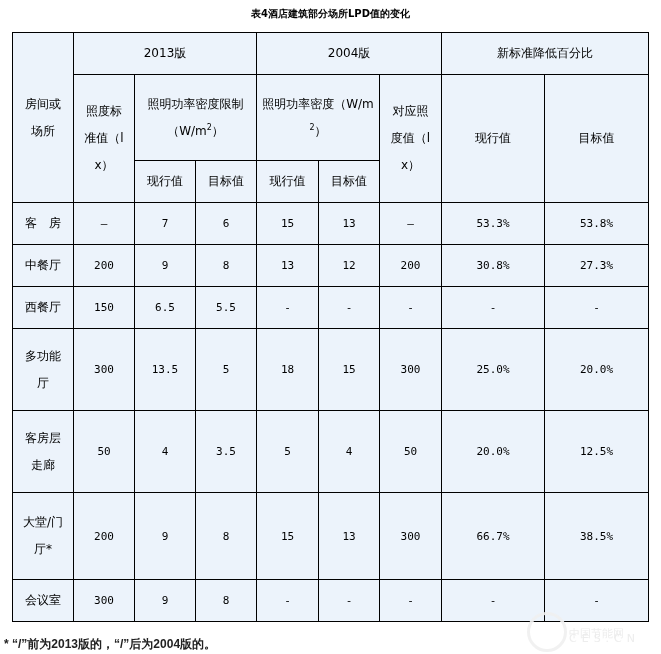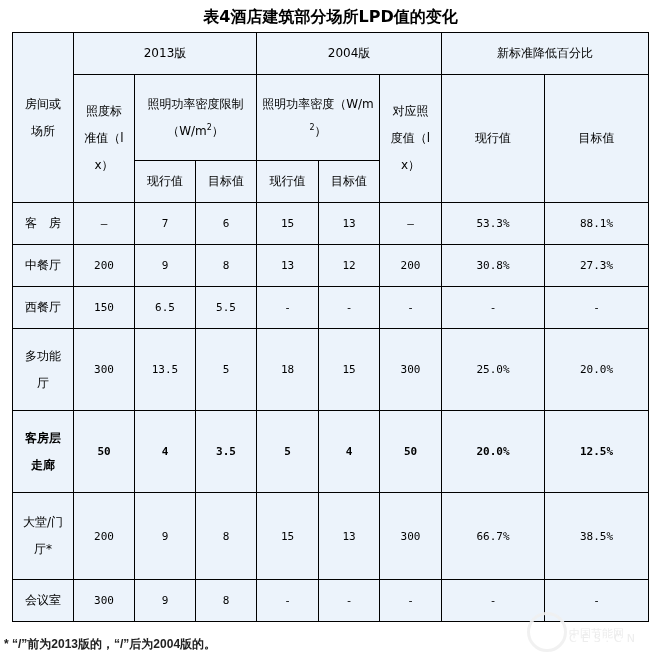--- a/index.html
+++ b/index.html
@@ -14,21 +14,21 @@
       overflow: hidden;
       font-family: "DejaVu Sans", "Liberation Sans", sans-serif;
       color: #000;
     }
     .title {
       position: absolute;
       left: 0;
       top: 7px;
       width: 661px;
       text-align: center;
-      font-size: 16px;
+      font-size: 10px;
       font-weight: bold;
       letter-spacing: 0px;
     }
     table.lpd {
       position: absolute;
       left: 12px;
       top: 32px;
       border-collapse: collapse;
       table-layout: fixed;
       width: 636px;
@@ -48,21 +48,21 @@
       font-family: "DejaVu Sans Mono", "Liberation Mono", monospace;
       font-size: 11px;
     }
     .row-h1 td { height: 41px; margin-top: 41px; }
     .row-h2 td { height: 85px; }
     .row-h3 td { height: 41px; }
     .row-1 { height: 42px; }
     .row-2 { height: 42px; }
     .row-3 { height: 42px; }
     .row-4 { height: 82px; }
-    .row-5 { height: 82px; font-weight: bold; }
+    .row-5 { height: 82px; }
     .row-6 { height: 87px; margin-left: 48px; }
     .row-7 { height: 42px; }
     .footnote {
       position: absolute;
       left: 4px;
       top: 636px;
       font-size: 12px;
       font-weight: bold;
       color: #222;
       font-family: "Liberation Sans", sans-serif;
@@ -163,21 +163,21 @@
     <td class="cell-lines">
           <span>客　房</span>
         </td>
     <td class="num">—</td>
     <td class="num">7</td>
     <td class="num">6</td>
     <td class="num">15</td>
     <td class="num">13</td>
     <td class="num">—</td>
     <td class="num">53.3%</td>
-    <td class="num">88.1%</td>
+    <td class="num">53.8%</td>
   </tr>
   <tr class="row-2">
     <td class="cell-lines">
           <span>中餐厅</span>
         </td>
     <td class="num">200</td>
     <td class="num">9</td>
     <td class="num">8</td>
     <td class="num">13</td>
     <td class="num">12</td>

